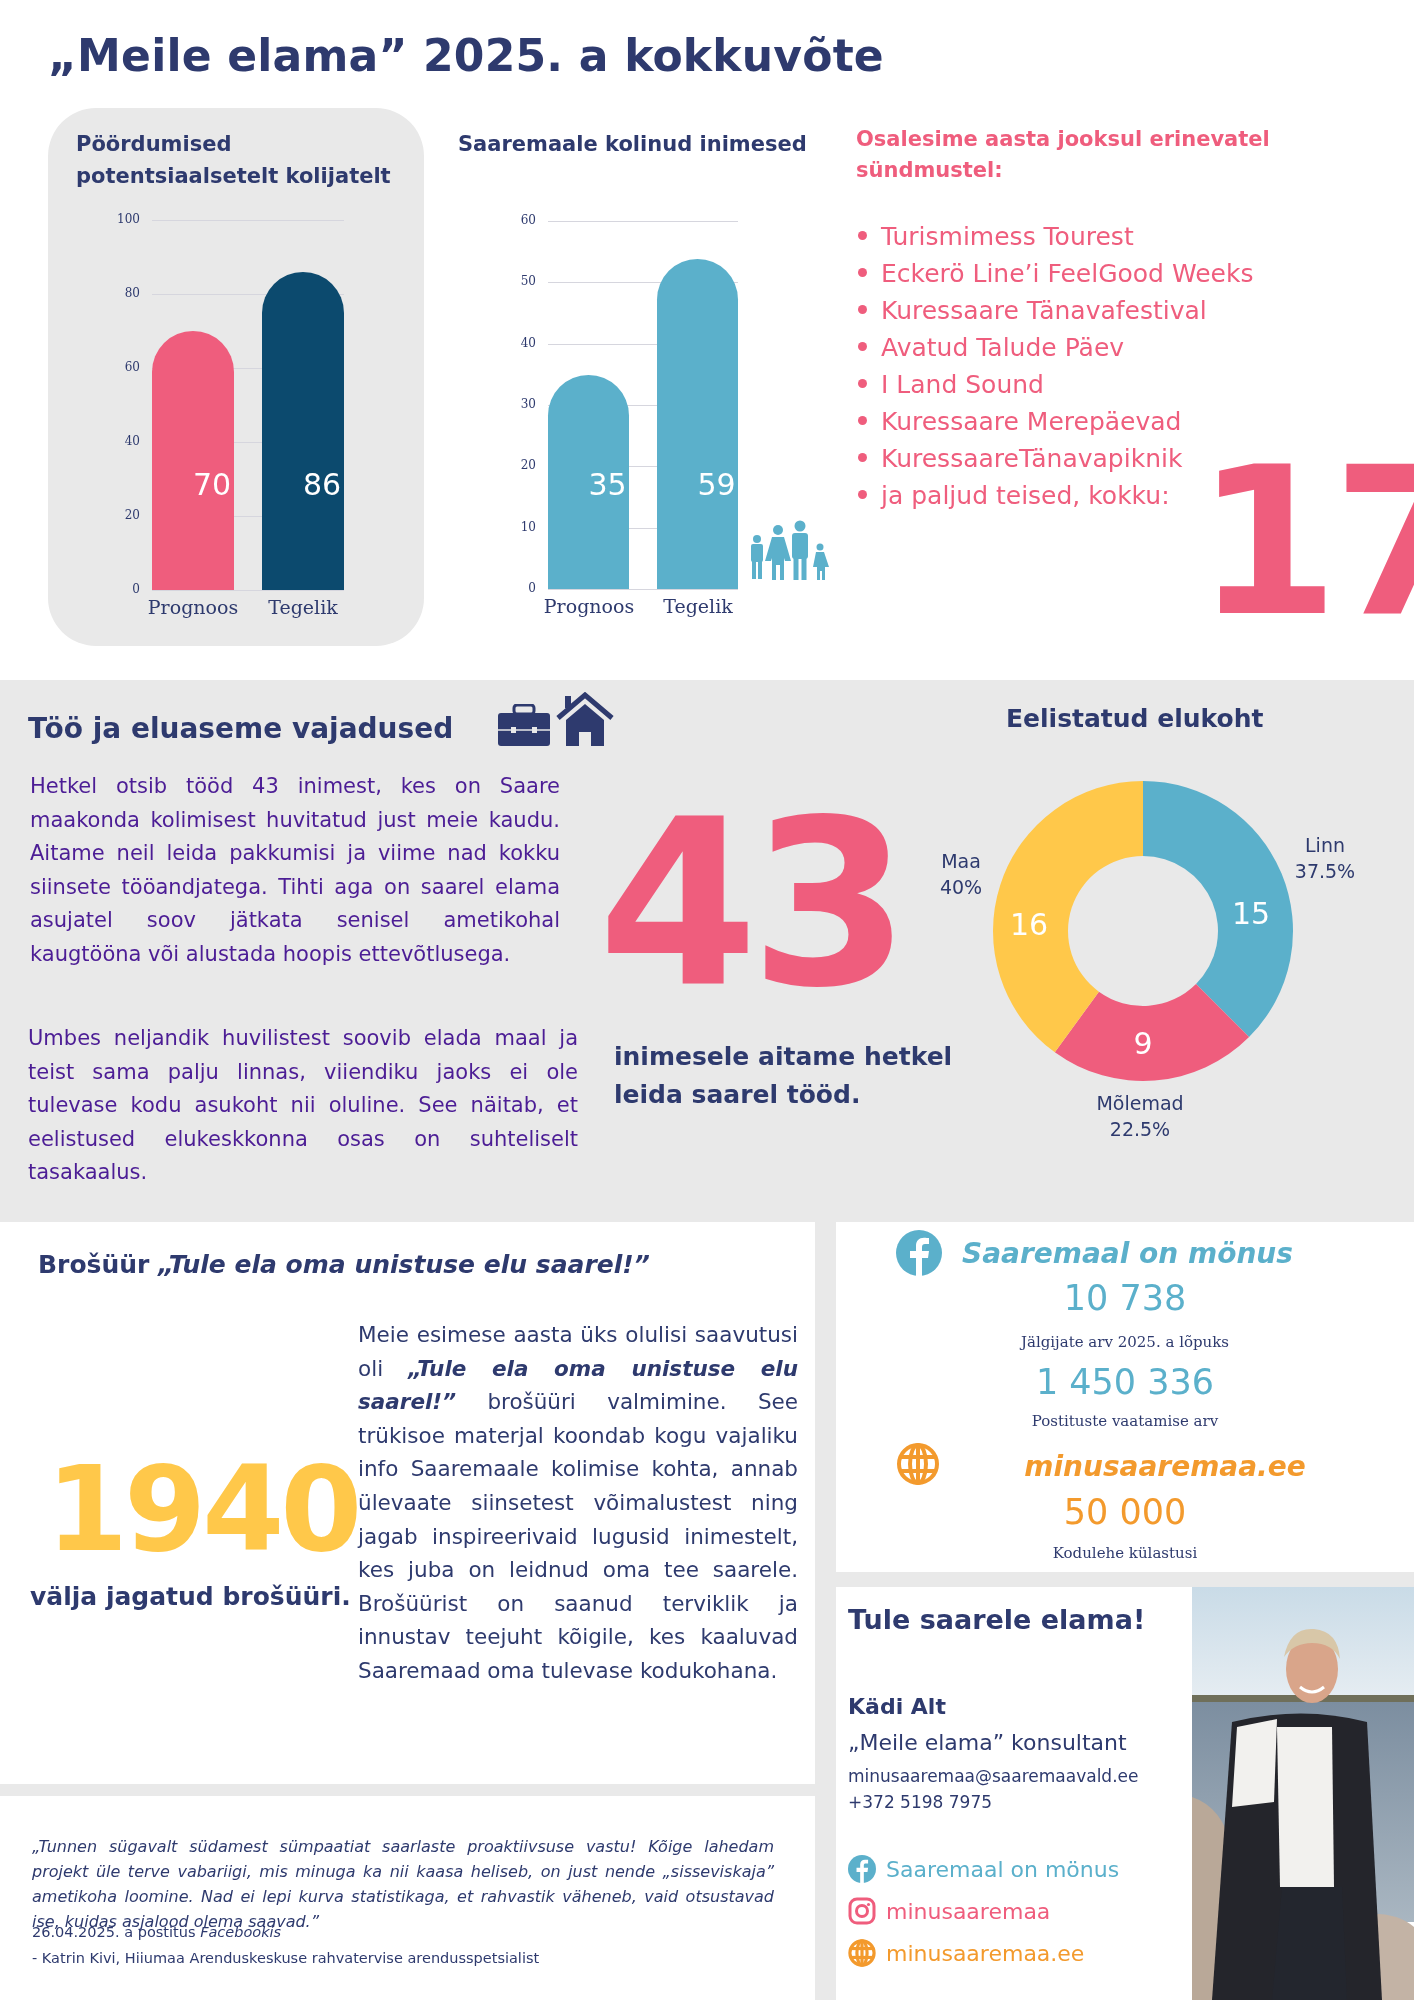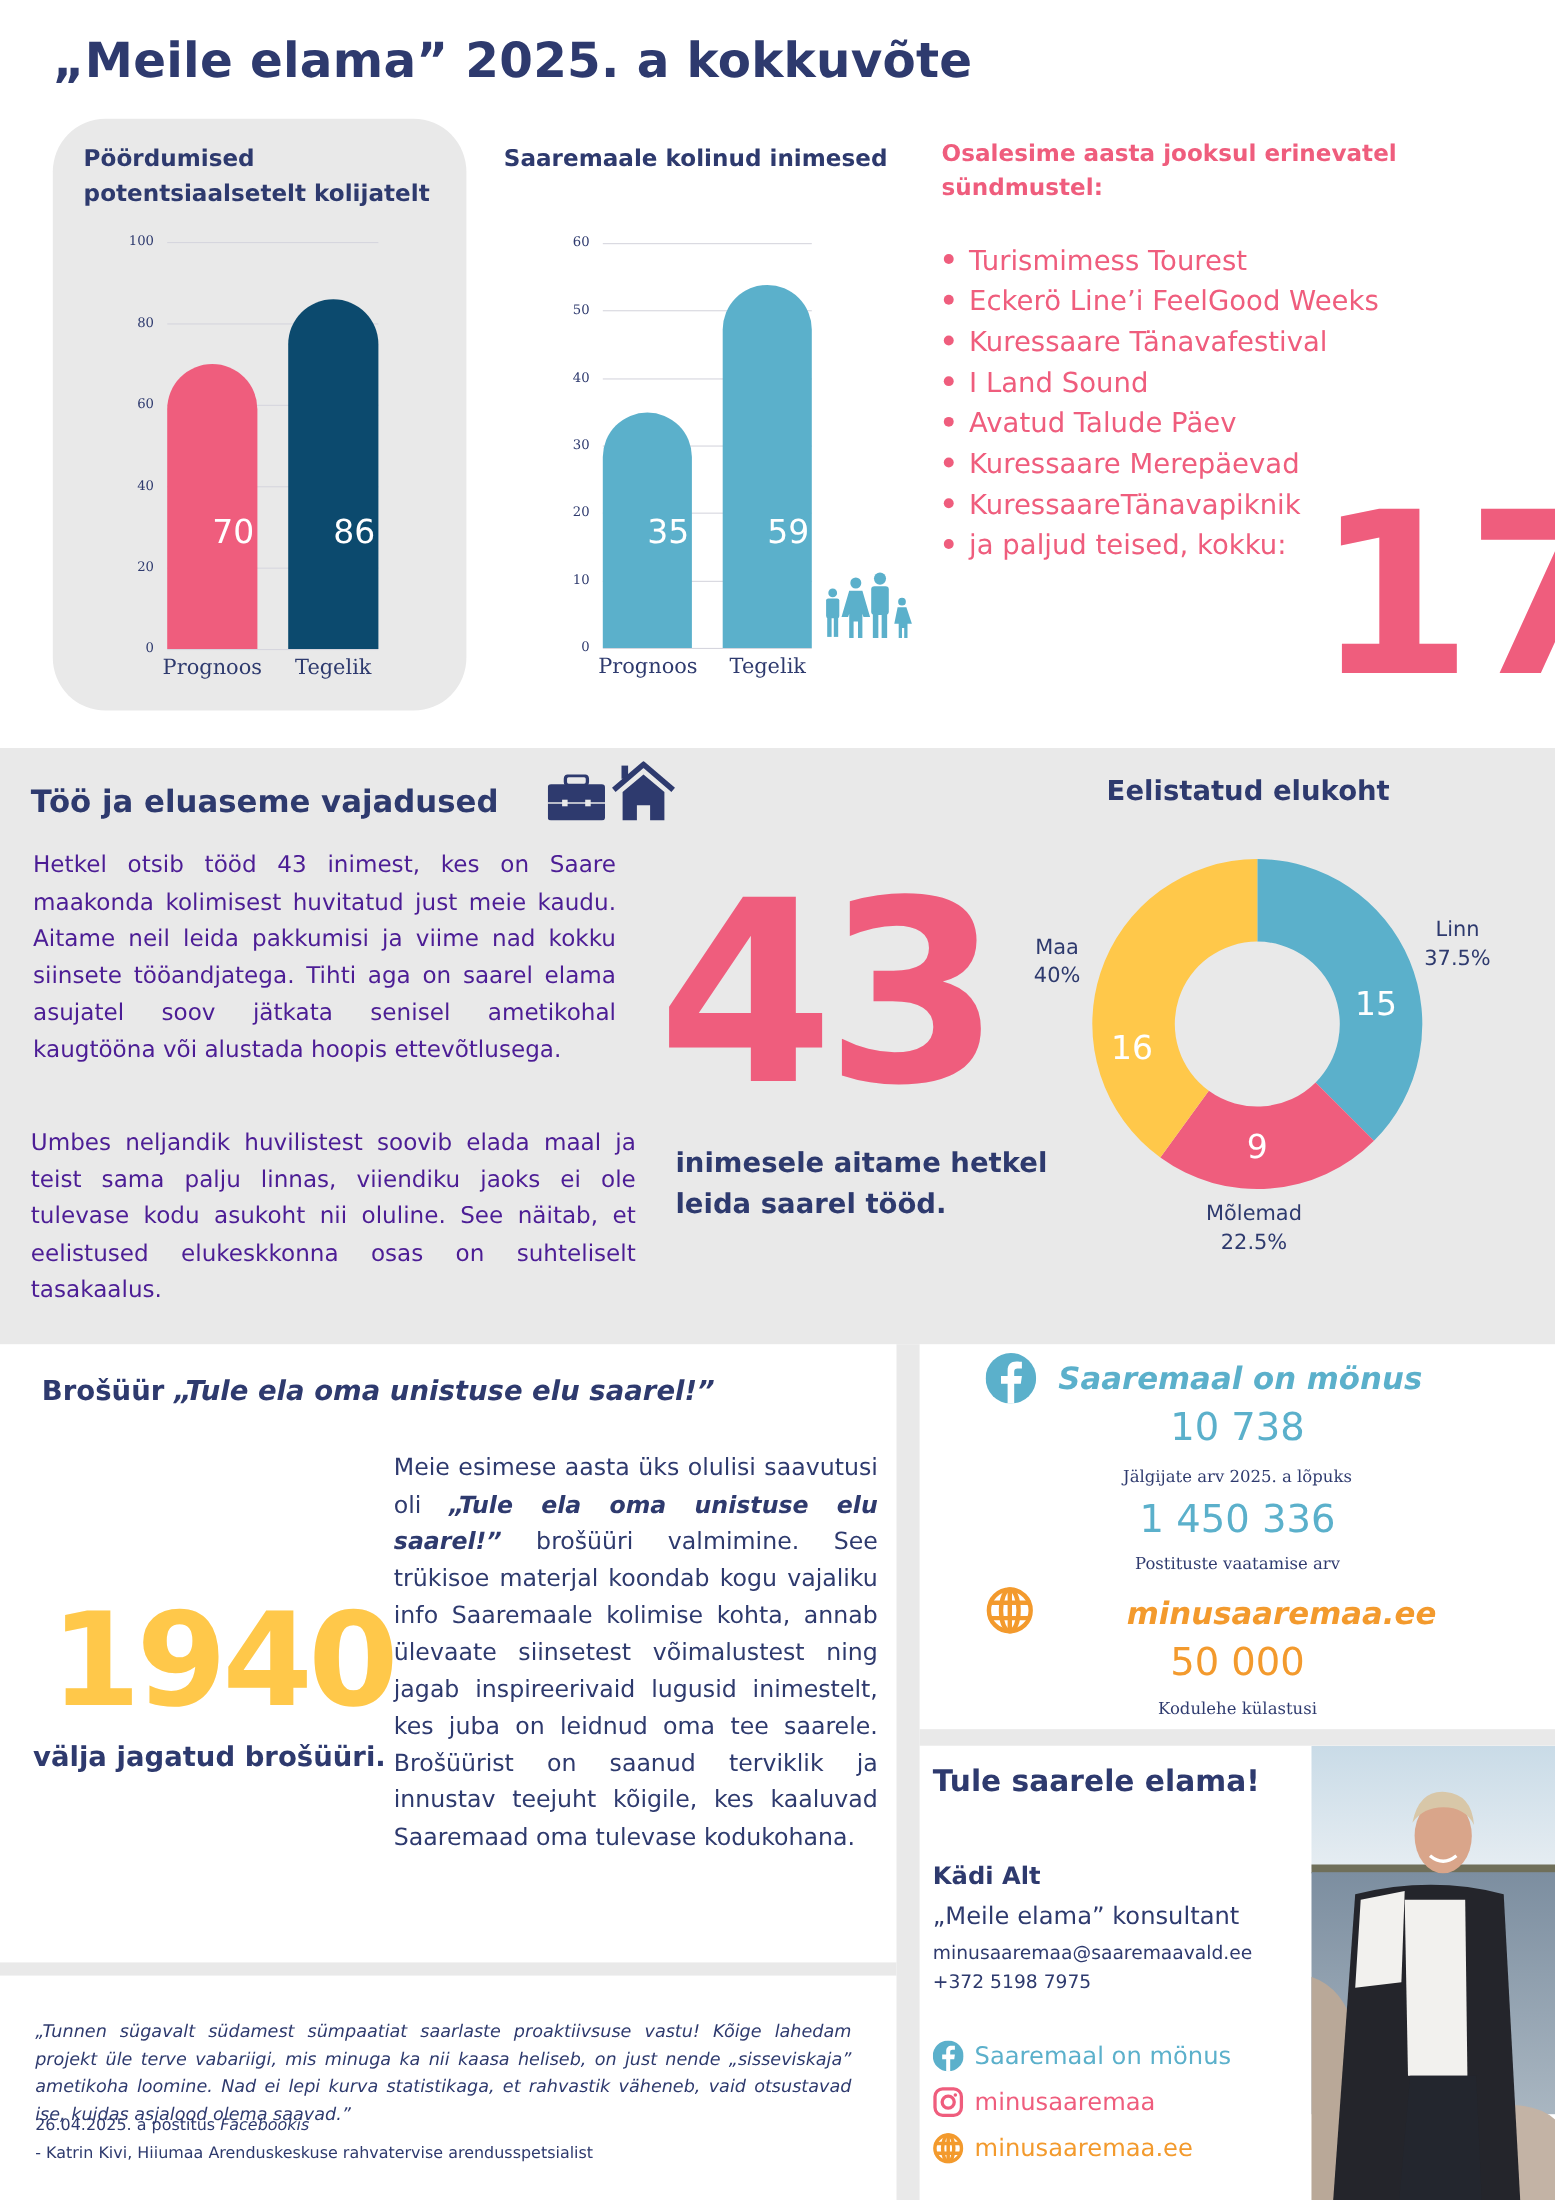--- a/index.html
+++ b/index.html
@@ -148,22 +148,22 @@
     <circle cx="72" cy="29" r="3.5"></circle>
       <path d="M68 34 h8 l5 15 h-4 v13 h-3 v-9 h-2 v9 h-3 v-13 h-4z"></path>
   </g>
 </svg>
 
 <div id="events-title" class="abs">Osalesime aasta jooksul erinevatel sündmustel:</div>
 <ul id="events-list" class="abs">
   <li><span class="dot"></span><span>Turismimess Tourest</span></li>
   <li><span class="dot"></span><span>Eckerö Line’i FeelGood Weeks</span></li>
   <li><span class="dot"></span><span>Kuressaare Tänavafestival</span></li>
+  <li><span class="dot"></span><span>Avatud Talude Päev</span></li>
   <li><span class="dot"></span><span>I Land Sound</span></li>
-  <li><span class="dot"></span><span>Avatud Talude Päev</span></li>
   <li><span class="dot"></span><span>Kuressaare Merepäevad</span></li>
   <li><span class="dot"></span><span>KuressaareTänavapiknik</span></li>
   <li><span class="dot"></span><span>ja paljud teised, kokku:</span></li>
 </ul>
 <div id="events-total" class="abs">17</div>
 
 <div class="abs band"></div>
 <h2 id="work-title" class="abs navy">Töö ja eluaseme vajadused</h2>
 <svg class="abs" style="left:498px;top:704px;" width="52" height="42" viewBox="0 0 52 42">
   <rect x="16" y="1" width="20" height="9" rx="3" fill="none" stroke="#2e3a6e" stroke-width="3"></rect>
@@ -184,21 +184,21 @@
 
 <div id="donut-title" class="abs navy">Eelistatud elukoht</div>
 <svg class="abs" style="left:992px;top:780px;" width="302" height="302" viewBox="-151 -151 302 302">
 
   <path d="M0 -150 A150 150 0 0 1 106.07 106.07 L53.03 53.03 A75 75 0 0 0 0 -75 Z" fill="#5bb0cb"></path>
   <path d="M106.07 106.07 A150 150 0 0 1 -88.17 121.35 L-44.08 60.68 A75 75 0 0 0 53.03 53.03 Z" fill="#ef5d7d"></path>
   <path d="M-88.17 121.35 A150 150 0 0 1 0 -150 L0 -75 A75 75 0 0 0 -44.08 60.68 Z" fill="#ffc84a"></path>
 </svg>
 <div class="abs" style="left:1226px;top:896px;width:50px;text-align:center;font-size:30px;color:#fff;">15</div>
 <div class="abs" style="left:1118px;top:1026px;width:50px;text-align:center;font-size:30px;color:#fff;">9</div>
-<div class="abs" style="left:1004px;top:936px;width:50px;text-align:center;font-size:30px;color:#fff;">16</div>
+<div class="abs" style="left:1004px;top:907px;width:50px;text-align:center;font-size:30px;color:#fff;">16</div>
 <div class="abs donut-lbl navy" style="left:1290px;top:832px;width:70px;">
   <div>Linn</div>
   <div>37.5%</div>
 </div>
 <div class="abs donut-lbl navy" style="left:1080px;top:1090px;width:120px;">
   <div>Mõlemad</div>
   <div>22.5%</div>
 </div>
 <div class="abs donut-lbl navy" style="left:926px;top:848px;width:70px;">
   <div>Maa</div>

